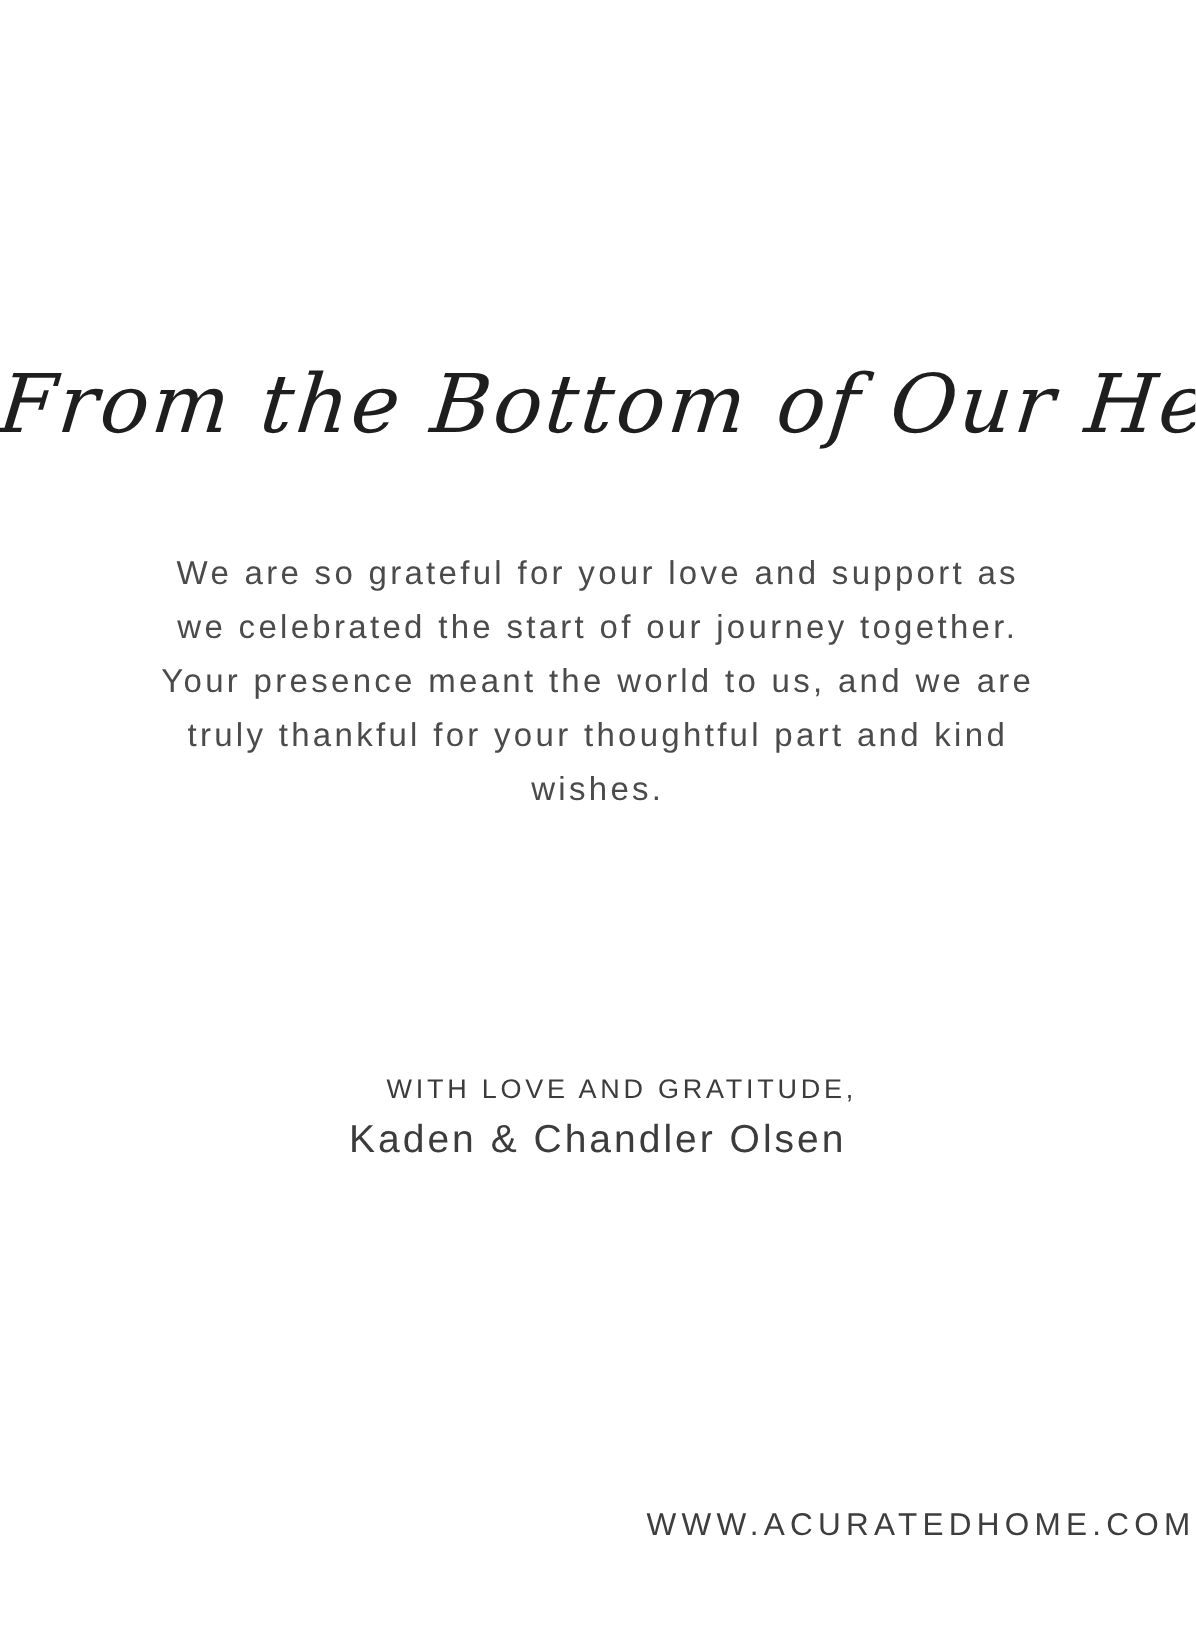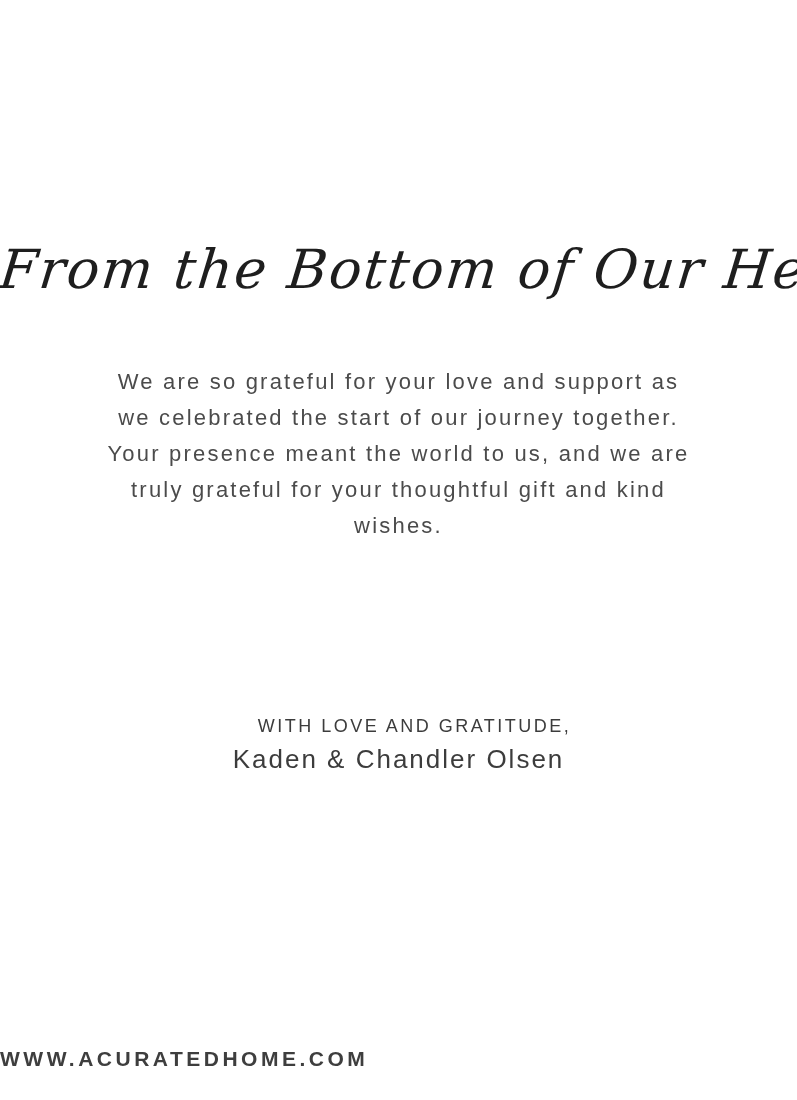--- a/index.html
+++ b/index.html
@@ -75,40 +75,39 @@
     font-weight: 300;
     letter-spacing: 2px;
     color: var(--signoff-color);
     white-space: nowrap;
   }
   .website-line {
     position: absolute;
     top: 1005px;
     left: 0;
     width: 100%;
-    text-align: left;
+    text-align: right;
     font-size: 21px;
-    font-weight: 700;
+    font-weight: 400;
     letter-spacing: 3.5px;
     color: var(--footer-color);
     white-space: nowrap;
-    margin-top: 42px;
   }
 </style>
 </head>
 <body>
 
 <div class="card">
 
   <div class="card-title">From the Bottom of Our Hearts</div>
 
   <div class="body-paragraph paragraph-1">We are so grateful for your love and support as
 we celebrated the start of our journey together.
 Your presence meant the world to us, and we are
-truly grateful for your thoughtful gift and kind
+truly thankful for your thoughtful part and kind
 wishes.</div>
 
 
   <div class="signoff-line">WITH LOVE AND GRATITUDE,</div>
 
   <div class="names-line">Kaden &amp; Chandler Olsen</div>
 
   <div class="website-line">WWW.ACURATEDHOME.COM</div>
 
 </div>

